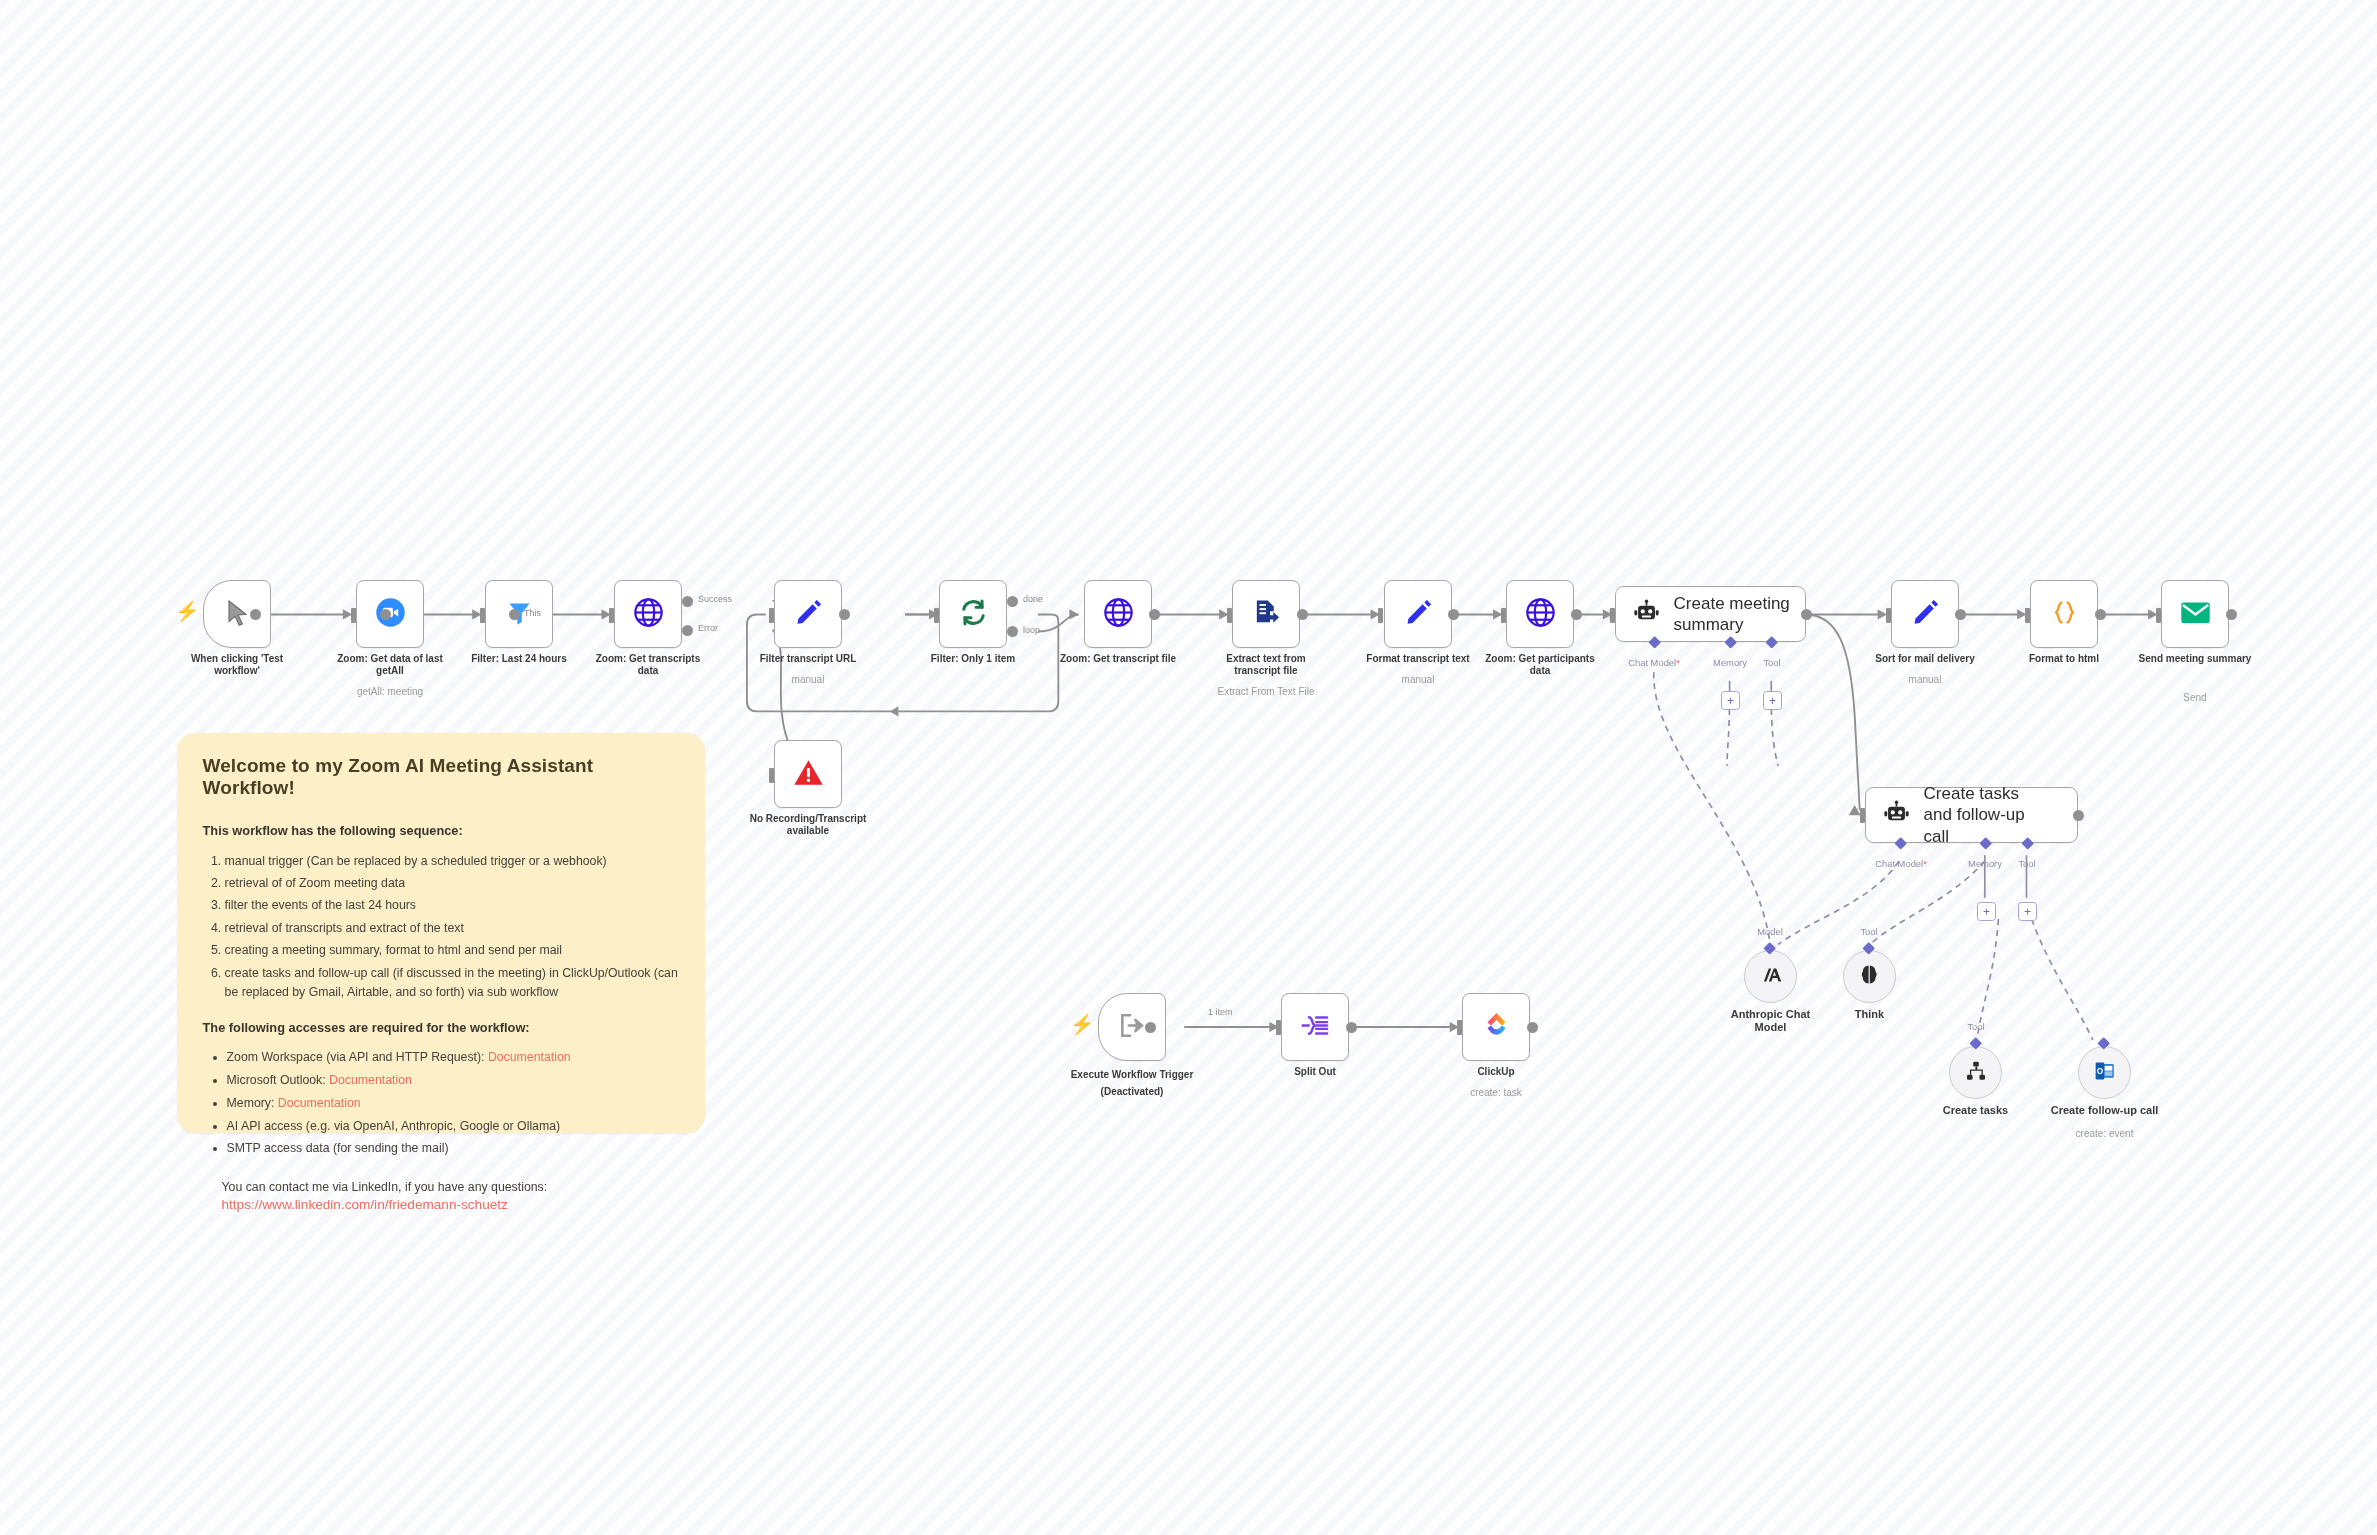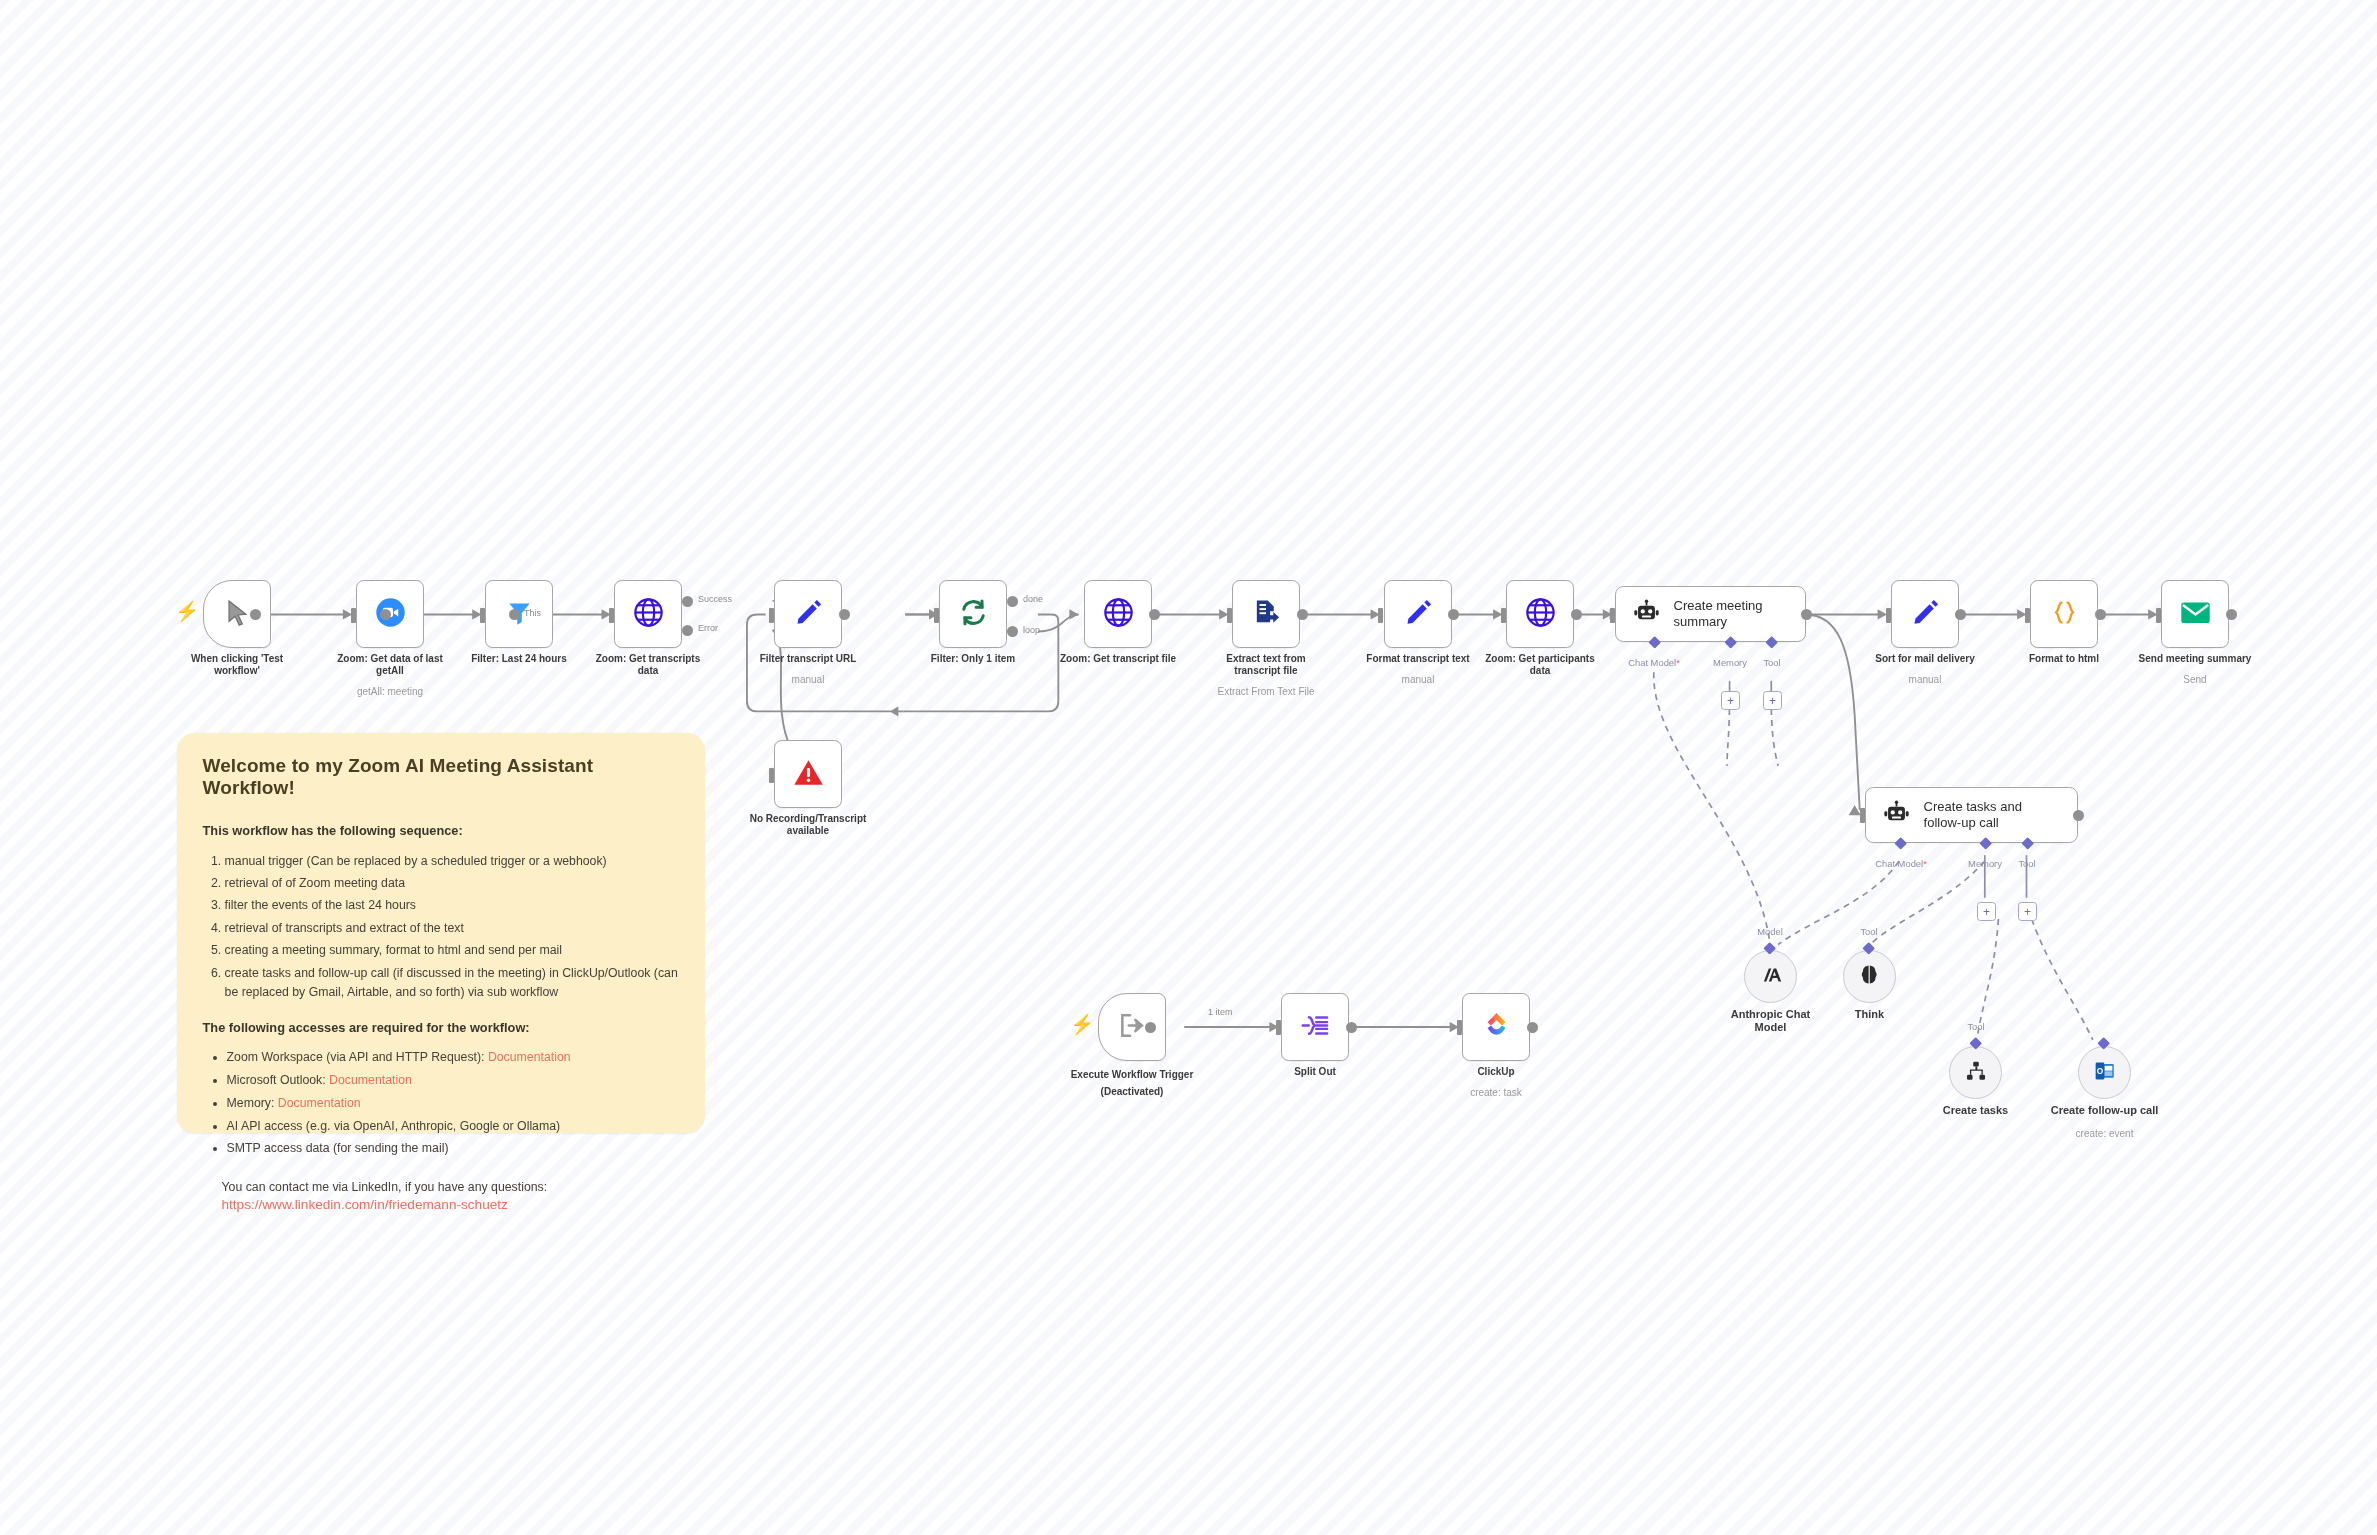--- a/index.html
+++ b/index.html
@@ -37,21 +37,21 @@
   
   .node{position:absolute;}
   .nbox{
     width:68px;height:68px;background:#fff;border:1.7px solid #a6a6a6;border-radius:7.7px;
     display:flex;align-items:center;justify-content:center;box-sizing:border-box;
     box-shadow:0 0.9px 0.9px rgba(0,0,0,.04);
   }
   .nbox.trigger{border-radius:29px 7.7px 7.7px 29px;}
   .nbox.wide{width:191px;height:56px;justify-content:flex-start;padding-left:17px;gap:13.6px;border-radius:8.5px;}
   .nbox.wide .ico{flex:0 0 auto;}
-  .wide-label{font-size:13px;color:#2d2d2d;line-height:1.26;}
+  .wide-label{font-size:17px;color:#2d2d2d;line-height:1.26;}
   .caption{
     position:absolute;top:73px;left:50%;transform:translateX(-50%);
     width:153px;text-align:center;font-size:10px;font-weight:bold;color:#3a3a3a;line-height:1.22;
     white-space:pre-line;
   }
   .subcaption{
     position:absolute;left:50%;transform:translateX(-50%);
     width:162px;text-align:center;font-size:10px;color:#9a9a9a;
   }
   
@@ -422,21 +422,21 @@
   <div class="node" style="left:2161px;top:580px;">
     <div class="nbox">
       <span class="ico">
         <svg width="31" height="25.5" viewBox="0 0 24 18">
             <rect x="1" y="1" width="22" height="16" rx="2" fill="#00b47e"></rect>
             <path d="M2.2 3 L12 10.4 L21.8 3" fill="none" stroke="#fff" stroke-width="1.9"></path>
           </svg>
       </span>
     </div>
     <div class="caption">Send meeting summary</div>
-    <div class="subcaption" style="top:94px;">Send</div>
+    <div class="subcaption" style="top:112px;">Send</div>
   </div>
   <div class="barin" style="left:2156px;top:608px;"></div>
   <div class="dot" style="left:2226px;top:609px;"></div>
 
   <div class="node" style="left:774px;top:740px;">
     <div class="nbox">
       <span class="ico">
         <svg width="31" height="29" viewBox="0 0 24 22">
             <path d="M12 1.6 L23 20.4 H1 z" fill="#e8262a"></path>
             <rect x="10.8" y="7.6" width="2.4" height="7" rx="1.1" fill="#fff"></rect>

